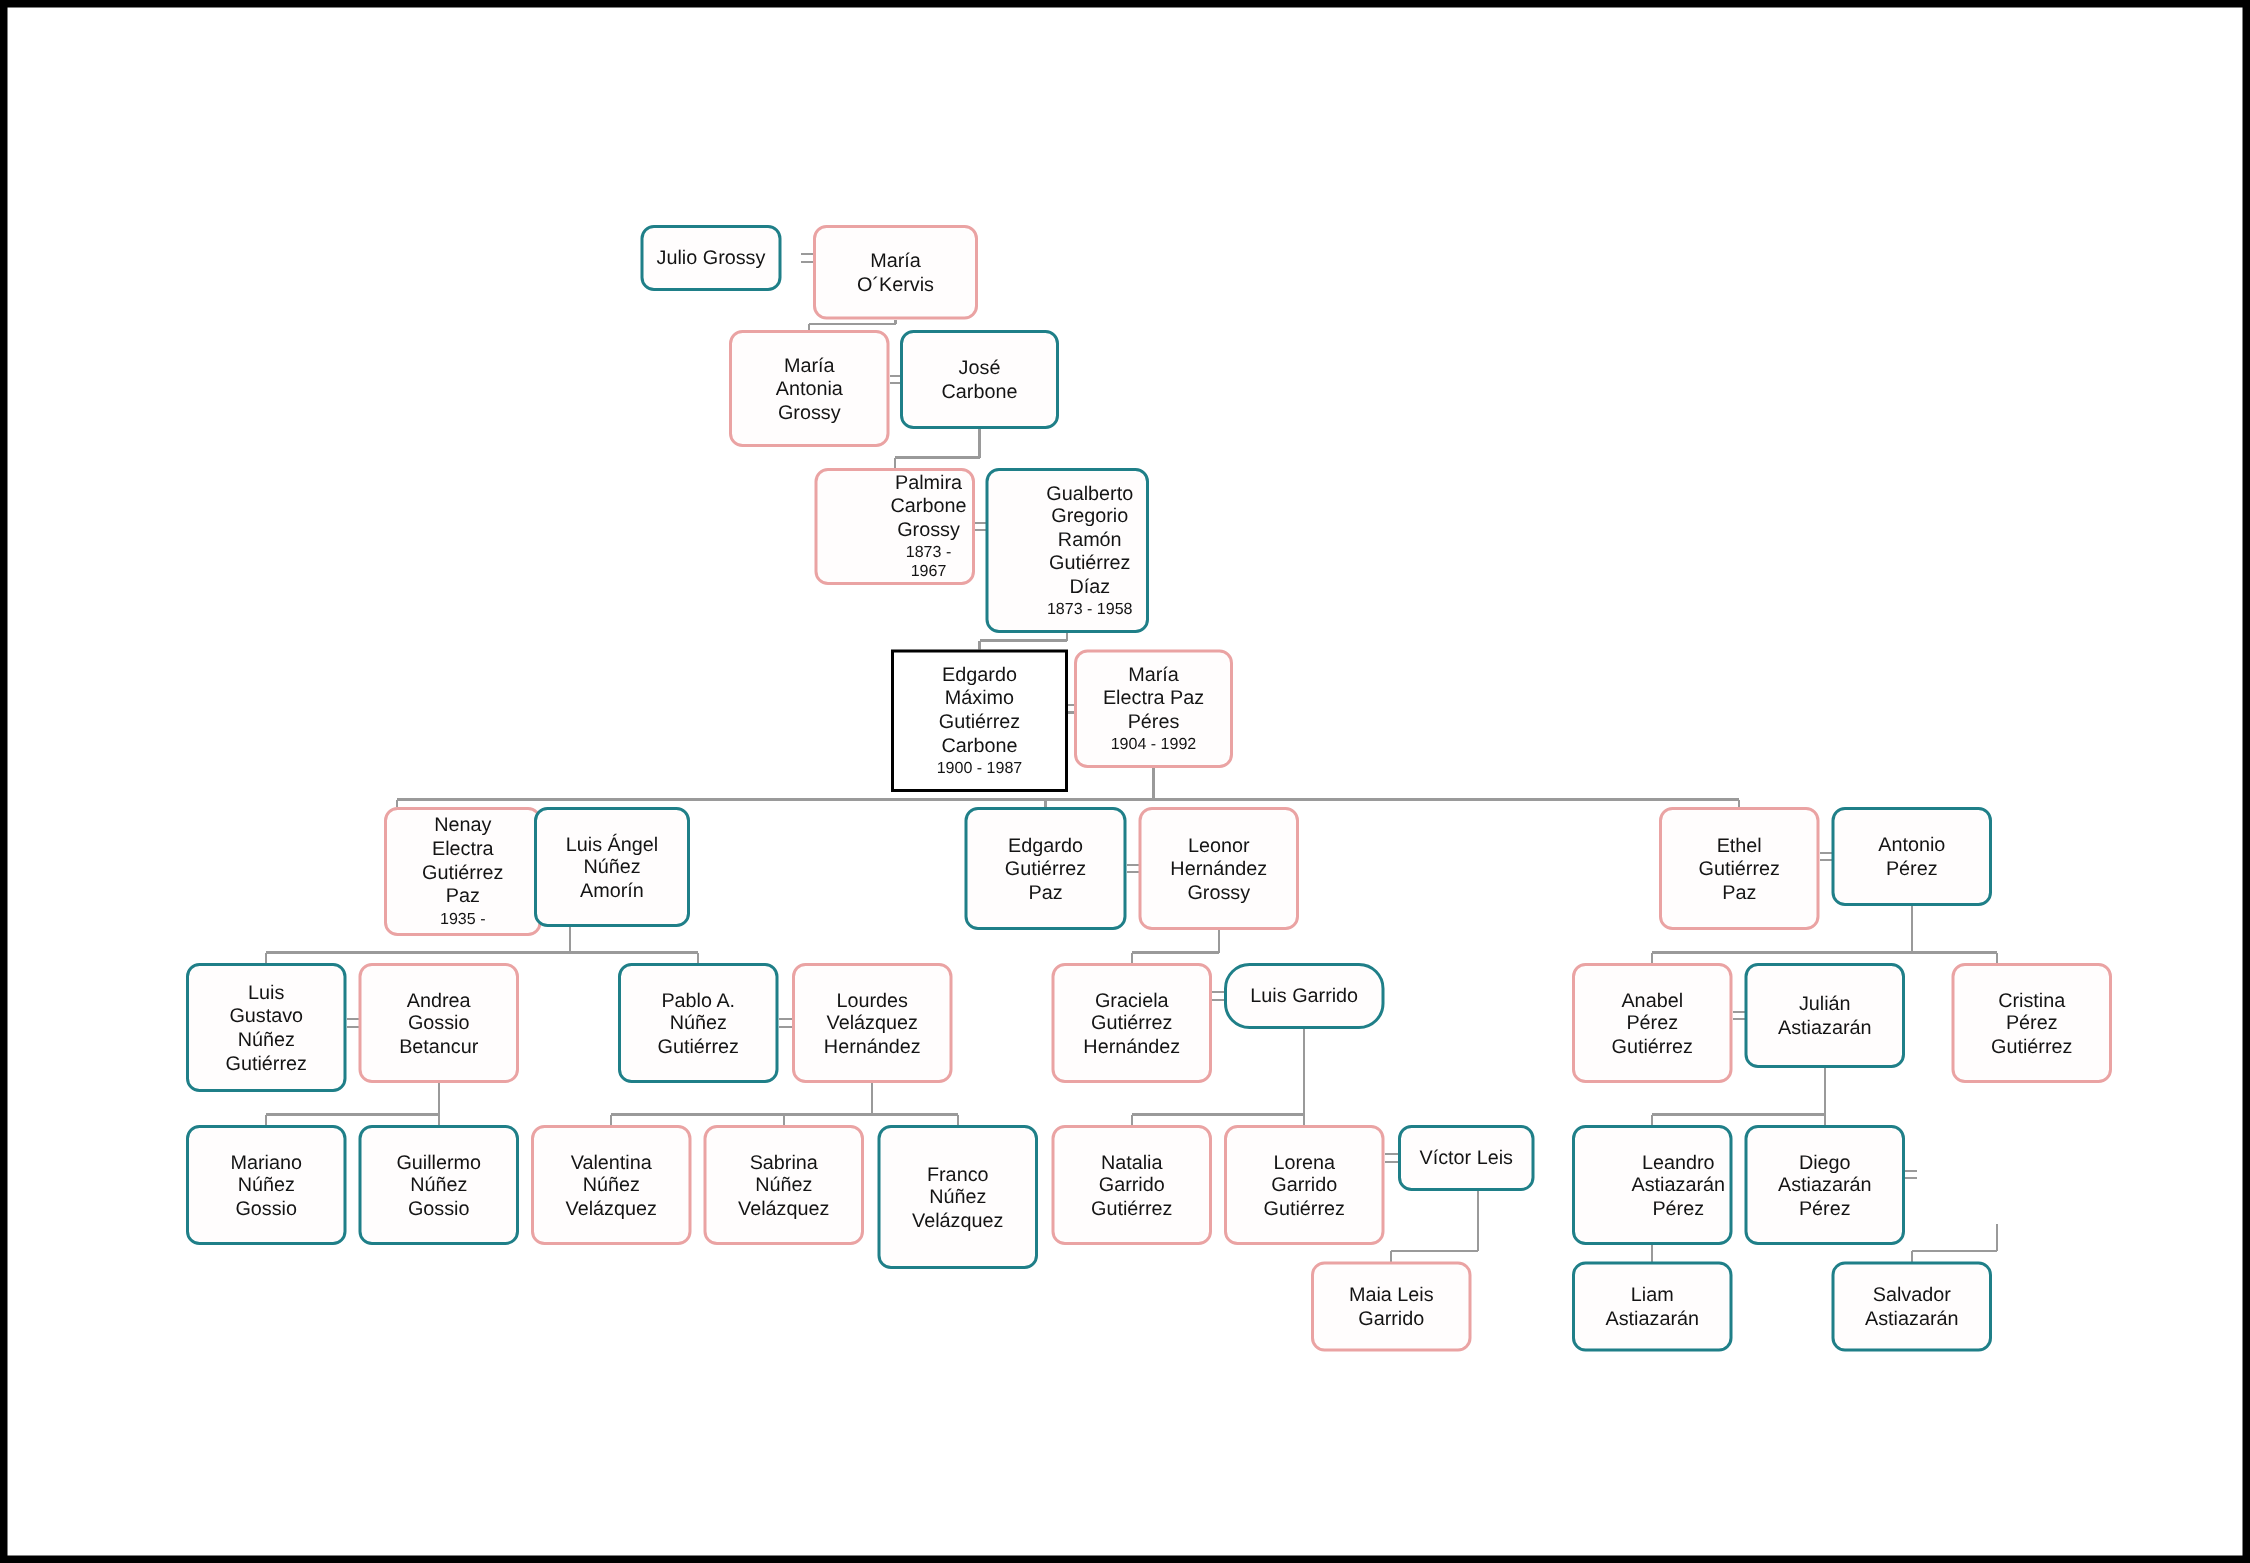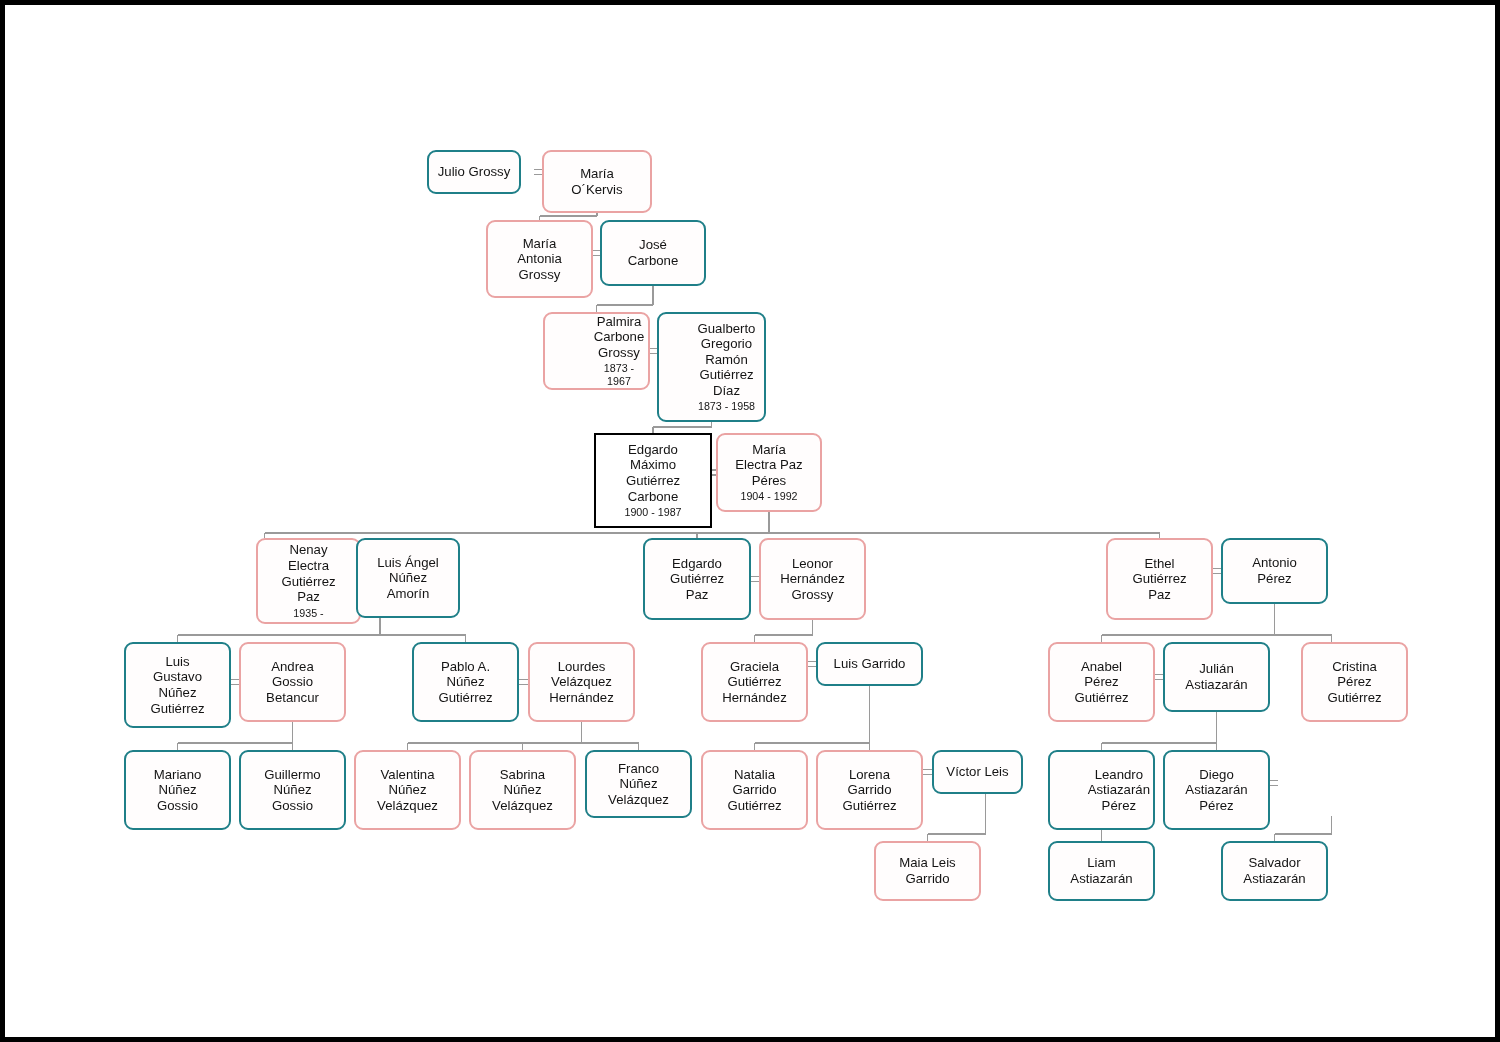--- a/index.html
+++ b/index.html
@@ -224,21 +224,21 @@
       </div>
       <div class="node male" style="left: 407px; top: 637px; width: 107px; height: 80px;">
         <span class="nm">Pablo A.<br>Núñez<br>Gutiérrez</span>
       </div>
       <div class="node female" style="left: 523px; top: 637px; width: 107px; height: 80px;">
         <span class="nm">Lourdes<br>Velázquez<br>Hernández</span>
       </div>
       <div class="node female" style="left: 696px; top: 637px; width: 107px; height: 80px;">
         <span class="nm">Graciela<br>Gutiérrez<br>Hernández</span>
       </div>
-      <div class="node male" style="left: 811px; top: 637px; width: 107px; height: 44px;">
+      <div class="node male" style="left: 811px; top: 637px; width: 107px; height: 44px; border-radius: 17px;">
         <span class="nm">Luis Garrido</span>
       </div>
       <div class="node female" style="left: 1043px; top: 637px; width: 107px; height: 80px;">
         <span class="nm">Anabel<br>Pérez<br>Gutiérrez</span>
       </div>
       <div class="node male" style="left: 1158px; top: 637px; width: 107px; height: 70px;">
         <span class="nm">Julián<br>Astiazarán</span>
       </div>
       <div class="node female" style="left: 1296px; top: 637px; width: 107px; height: 80px;">
         <span class="nm">Cristina<br>Pérez<br>Gutiérrez</span>
@@ -248,21 +248,21 @@
       </div>
       <div class="node male" style="left: 234px; top: 745px; width: 107px; height: 80px;">
         <span class="nm">Guillermo<br>Núñez<br>Gossio</span>
       </div>
       <div class="node female" style="left: 349px; top: 745px; width: 107px; height: 80px;">
         <span class="nm">Valentina<br>Núñez<br>Velázquez</span>
       </div>
       <div class="node female" style="left: 464px; top: 745px; width: 107px; height: 80px;">
         <span class="nm">Sabrina<br>Núñez<br>Velázquez</span>
       </div>
-      <div class="node male" style="left: 580px; top: 745px; width: 107px; height: 68px;">
+      <div class="node male" style="left: 580px; top: 745px; width: 107px; height: 96px;">
         <span class="nm">Franco<br>Núñez<br>Velázquez</span>
       </div>
       <div class="node female" style="left: 696px; top: 745px; width: 107px; height: 80px;">
         <span class="nm">Natalia<br>Garrido<br>Gutiérrez</span>
       </div>
       <div class="node female" style="left: 811px; top: 745px; width: 107px; height: 80px;">
         <span class="nm">Lorena<br>Garrido<br>Gutiérrez</span>
       </div>
       <div class="node male" style="left: 927px; top: 745px; width: 91px; height: 44px; align-items: center;">
         <span class="nm">Víctor Leis</span>

